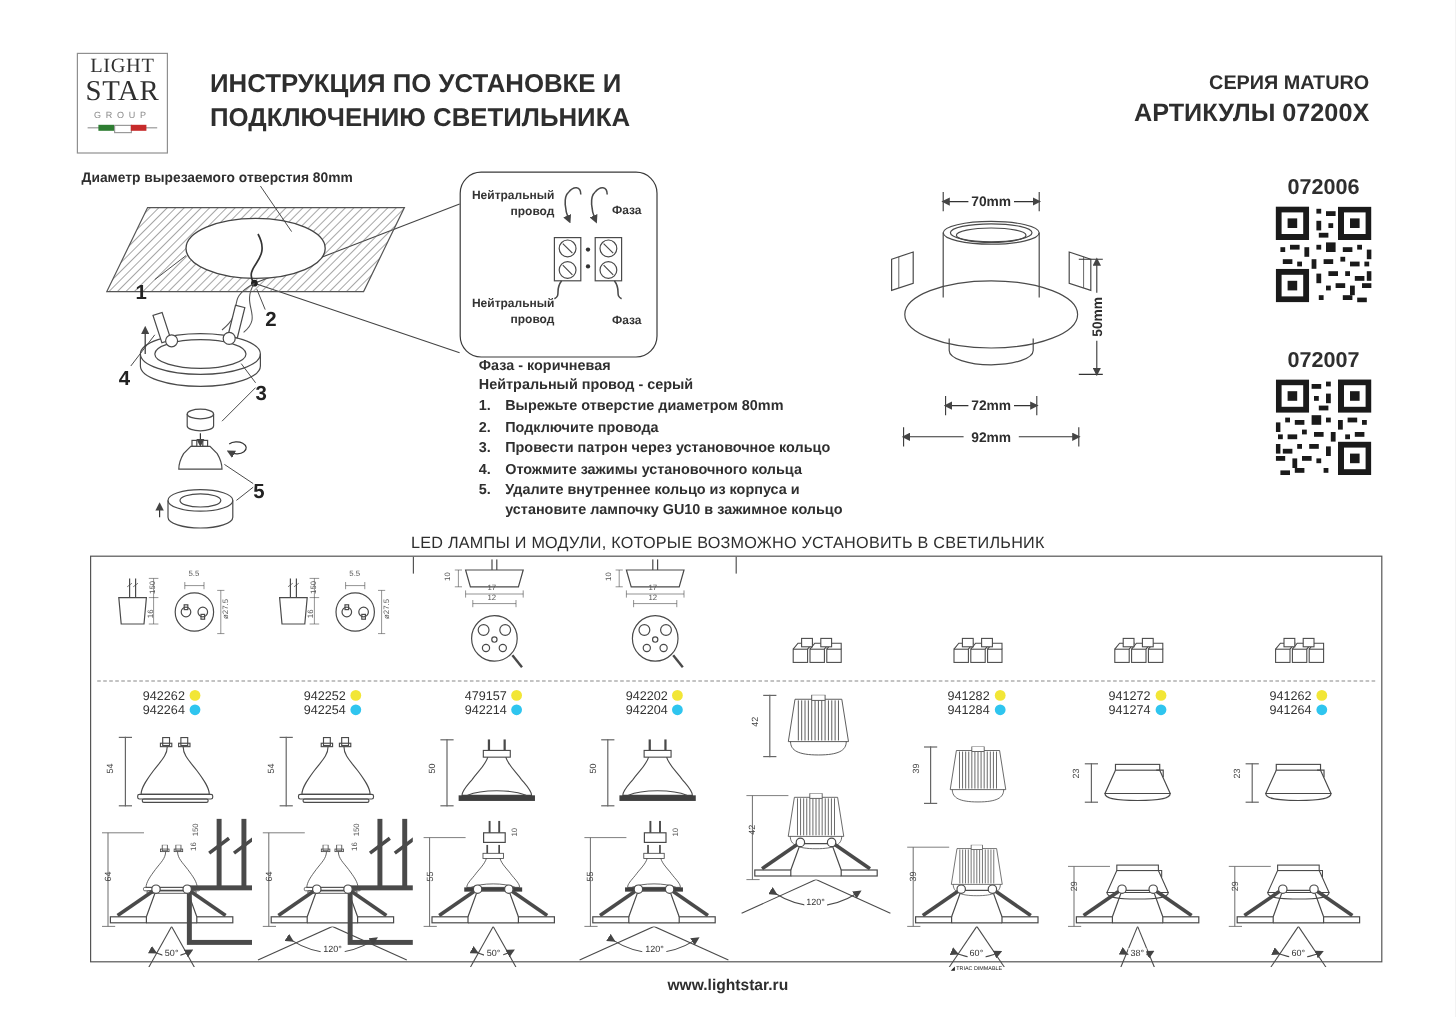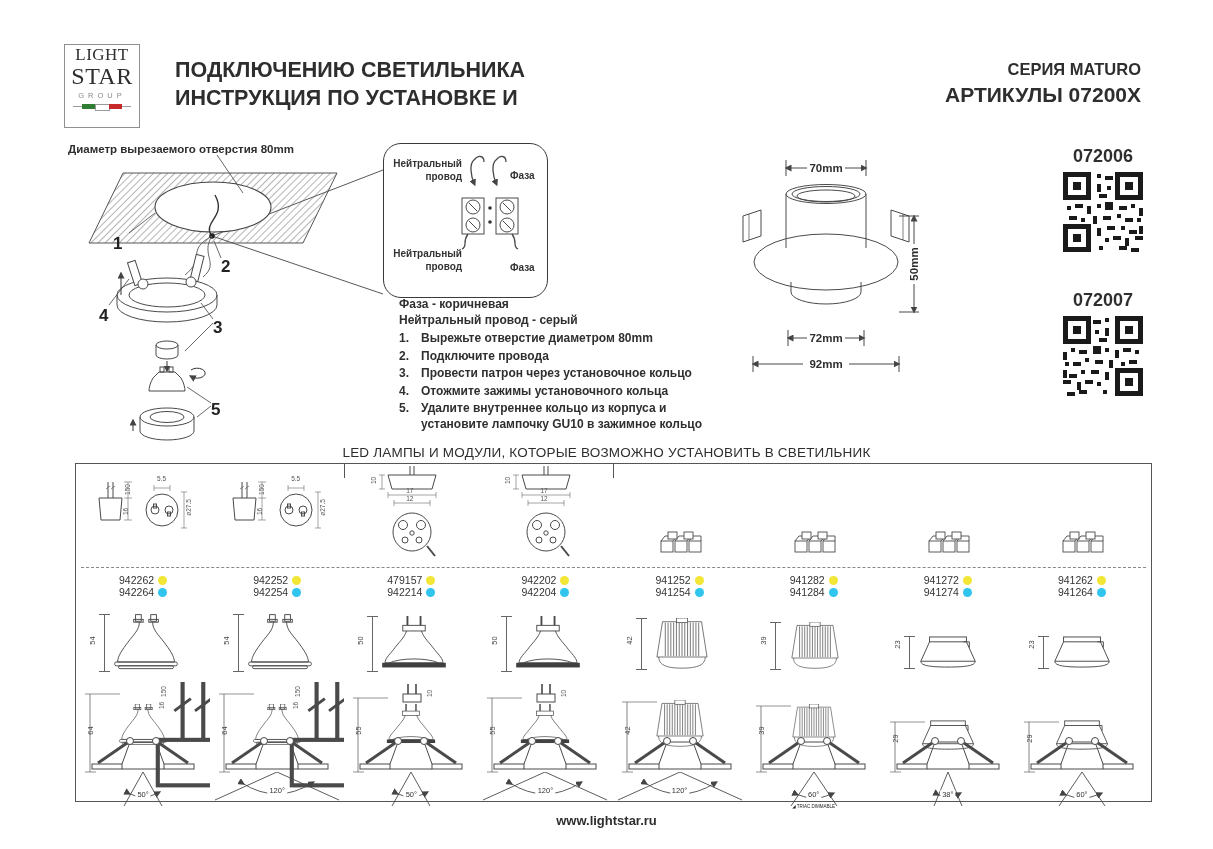--- a/index.html
+++ b/index.html
@@ -273,22 +273,22 @@
     <span class="l2">STAR</span>
     <span class="l3">GROUP</span>
     <div class="flag">
       <div class="ln"></div>
         <div class="seg fg"></div>
         <div class="seg fw"></div>
         <div class="seg fr"></div>
     </div>
   </div>
   <div class="abs title">
+    <div>ИНСТРУКЦИЯ ПО УСТАНОВКЕ И</div>
     <div>ПОДКЛЮЧЕНИЮ СВЕТИЛЬНИКА</div>
-    <div>ИНСТРУКЦИЯ ПО УСТАНОВКЕ И</div>
   </div>
   <div class="abs hdr-right">
     <div class="series">СЕРИЯ MATURO</div>
     <div class="articles">АРТИКУЛЫ 07200X</div>
   </div>
 
   <svg class="abs" style="left:0;top:0;pointer-events:none" width="1213" height="849">
     <line x1="212" y1="236" x2="383" y2="170" stroke="#444" stroke-width="0.9"></line>
     <line x1="212" y1="236" x2="383" y2="294" stroke="#444" stroke-width="0.9"></line>
   </svg>
@@ -587,24 +587,20 @@
           <span class="angle wide">120°</span>
         </div>
       </div>
 
       <div class="col">
         <div class="sock">
           <svg class="abs" style="left:45px;top:66px" width="46" height="26">
               <use href="#cubes"></use>
             </svg>
         </div>
-        <div class="arts">
-          <div class="art"><span>941252</span><i class="dot dy"></i></div>
-          <div class="art"><span>941254</span><i class="dot dc"></i></div>
-        </div>
         <div class="lampcell">
           <svg width="134" height="76">
               <use href="#lamp-fin" x="36" y="12" width="66" height="52"></use>
             </svg>
           <div class="vline" style="left:28px;top:12px;height:52px"></div>
           <span class="vdim lv">42</span>
         </div>
         <div class="fixcell">
           <svg width="134" height="124">
             <line x1="14" y1="20" x2="14" y2="90" stroke="#666" stroke-width="0.8"></line>

